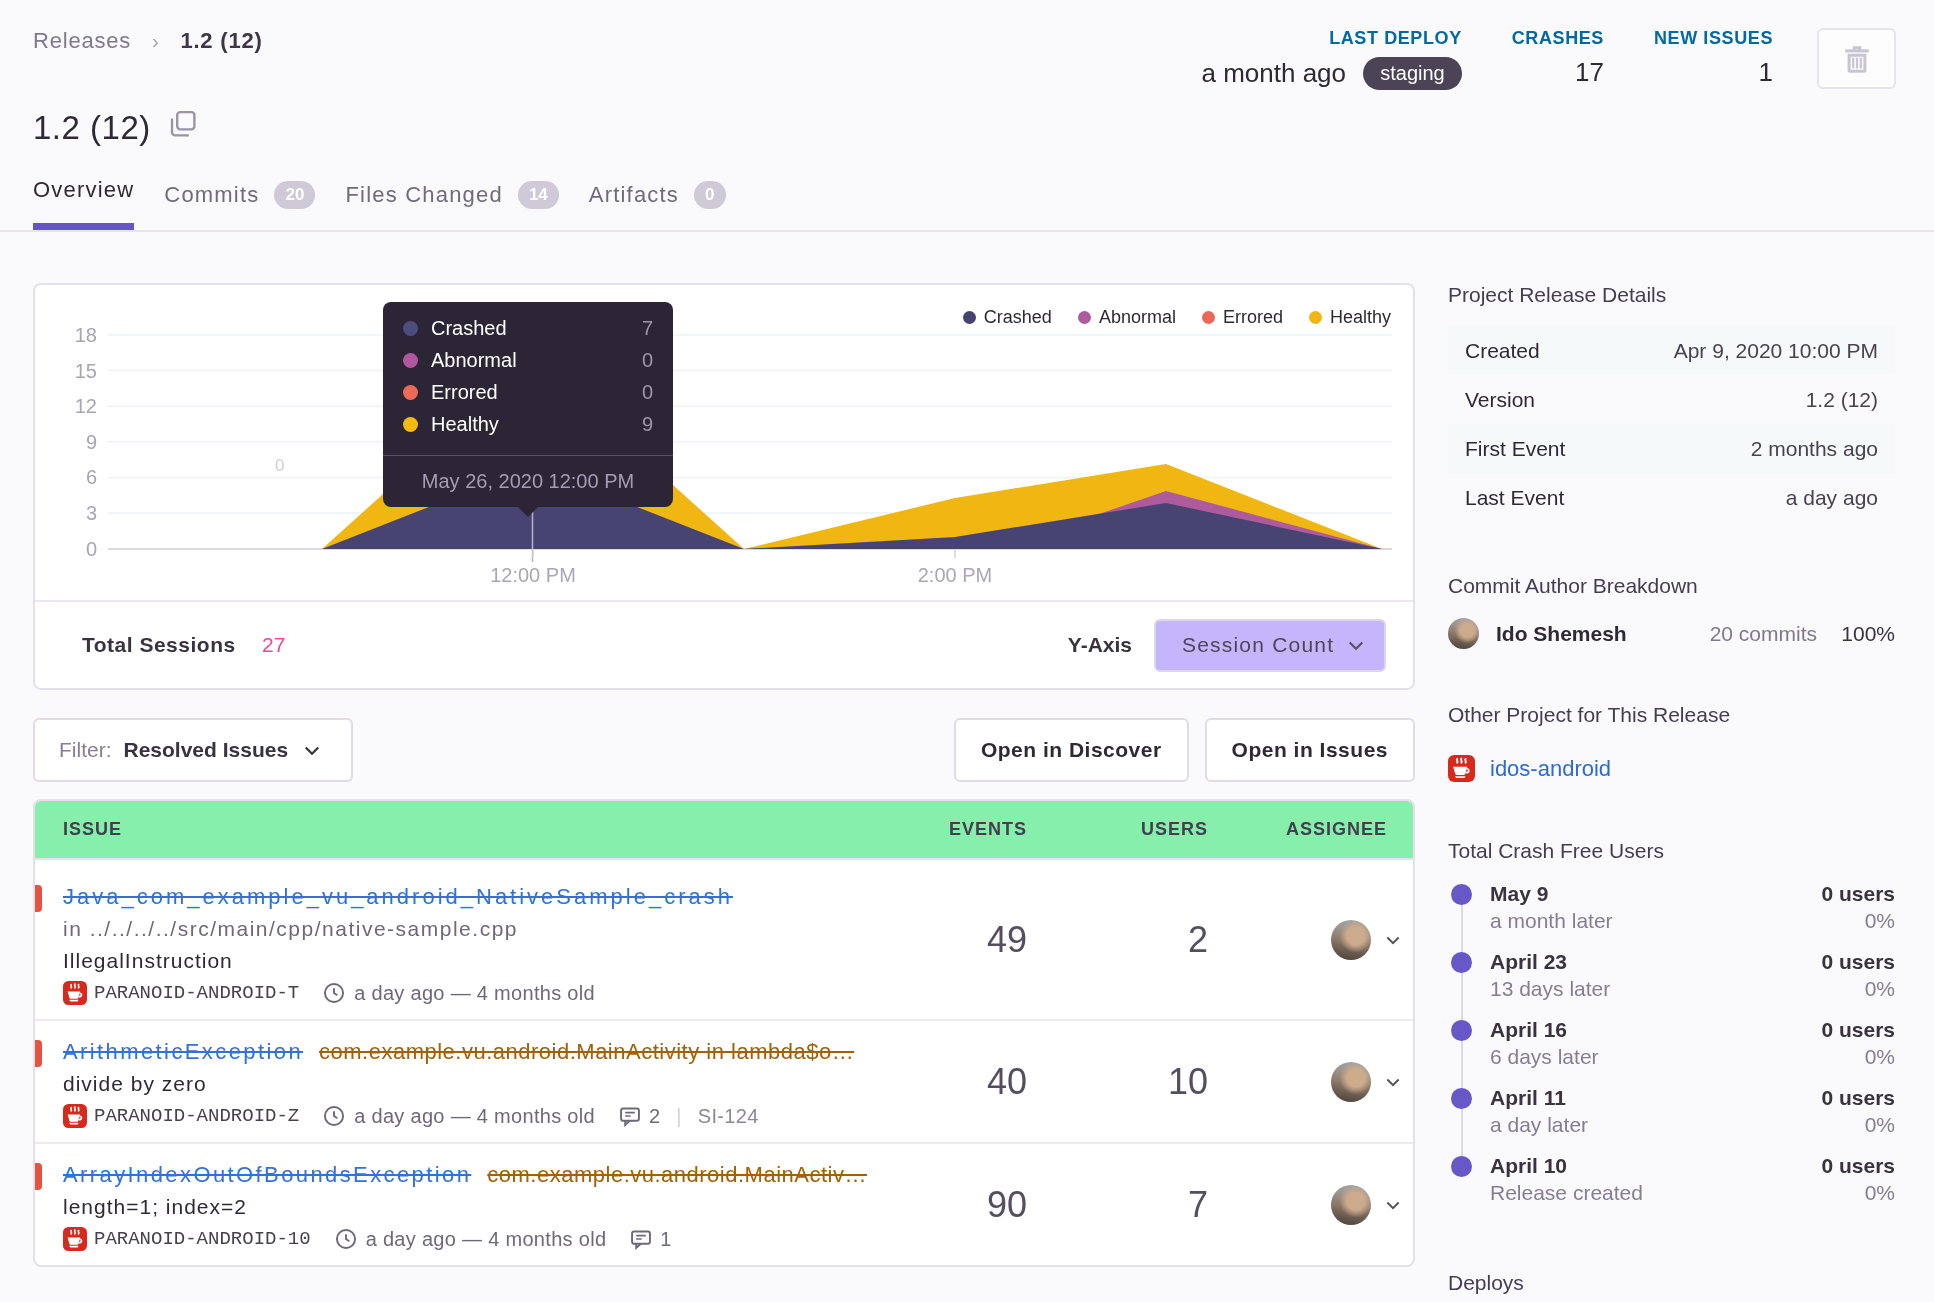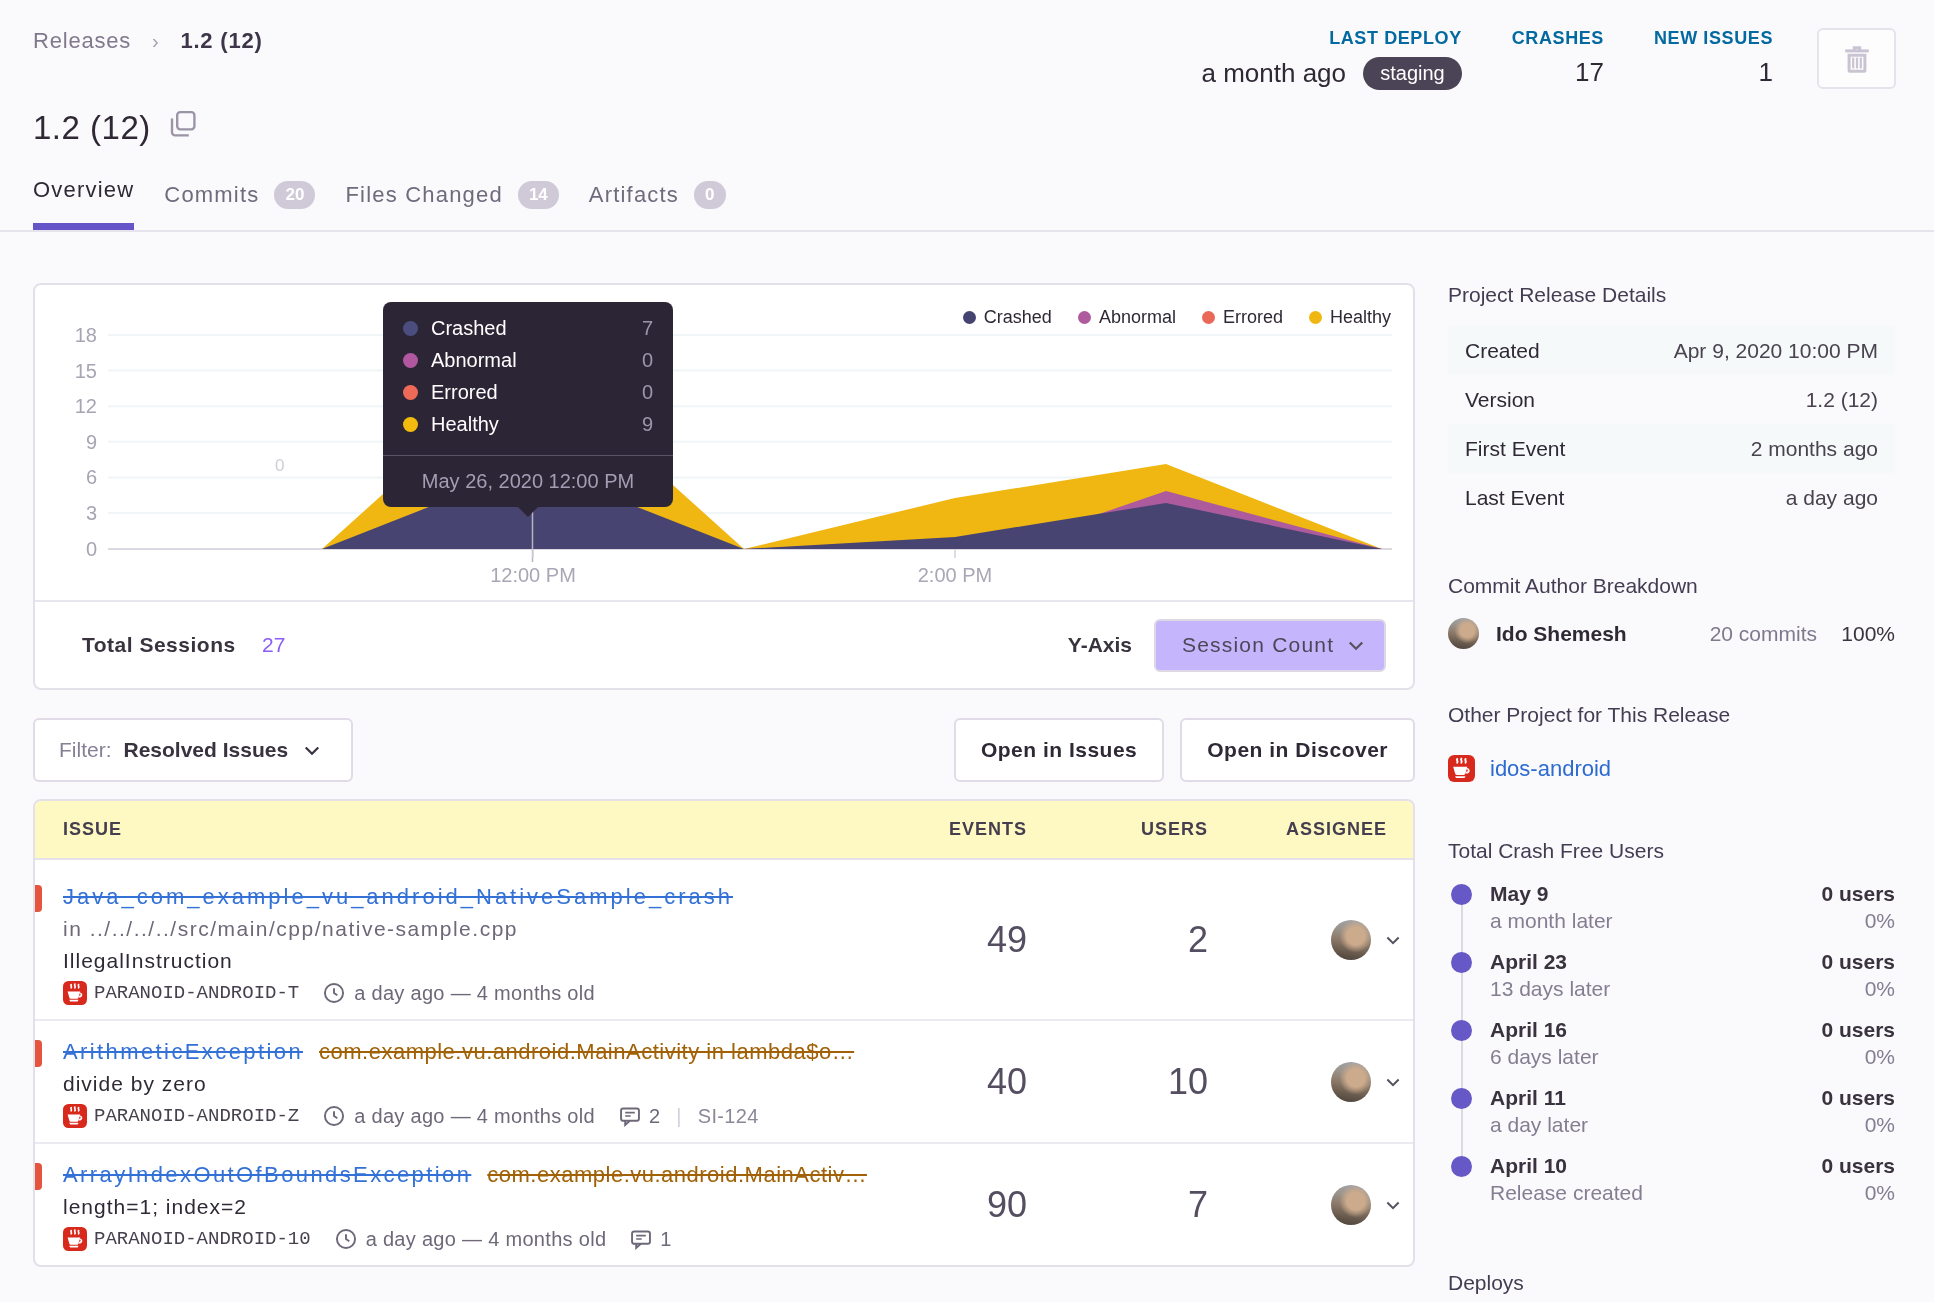--- a/index.html
+++ b/index.html
@@ -21,21 +21,21 @@
   .tab { margin-right:30px; padding-bottom:20px; display:flex; align-items:center; }
   .tab.active { color:#2f2936; font-weight:400; border-bottom:9px solid #6655c9; }
   .badge { background:#cfc9d8; color:#fff; border-radius:15px; font-size:17px; font-weight:700; padding:4px 11px; margin-left:15px; letter-spacing:0; }
   .hdr-line { position:absolute; left:0; top:230px; width:1934px; height:2px; background:#e7e3ec; }
 
   .main-left { position:absolute; left:33px; top:283px; width:1382px; }
   .panel { background:#fff; border:2px solid #e4e0ea; border-radius:8px; }
   .chart-panel { position:relative; height:407px; }
   .chart-foot { position:absolute; left:0; right:0; bottom:0; height:88px; border-top:2px solid #e9e5ee; display:flex; align-items:center; padding:0 27px 0 47px; }
   .chart-foot .ts { font-size:21px; font-weight:700; color:#39323f; letter-spacing:0.5px; }
-  .chart-foot .ts span { font-weight:400; color:#8b5cf6; margin-left:20px; letter-spacing:0; }
+  .chart-foot .ts span { font-weight:400; color:#ec4899; margin-left:20px; letter-spacing:0; }
   .yaxis-lb { margin-left:auto; font-size:21px; font-weight:700; color:#39323f; margin-right:22px; }
   .yaxis-btn { width:232px; height:53px; border:2px solid #ddd8e3; border-radius:6px; background:#c4b5fd; font-size:21px; color:#4c4656; display:flex; align-items:center; padding:0 18px 0 26px; letter-spacing:1.2px; }
   .legend { position:absolute; top:22px; right:22px; display:flex; font-size:18px; color:#2f2936; }
   .leg { display:flex; align-items:center; margin-left:26px; }
   .leg i { width:13px; height:13px; border-radius:50%; margin-right:8px; }
 
   .tooltip { position:absolute; left:348px; top:17px; width:290px; background:#2c2535; border-radius:8px; color:#fff; z-index:5; }
   .tt-rows { padding:10px 20px 15px 20px; }
   .tt-row { display:flex; align-items:center; height:32px; font-size:20px; }
   .tt-row i { width:15px; height:15px; border-radius:50%; margin-right:13px; }
@@ -44,21 +44,21 @@
   .tt-arrow { position:absolute; left:50%; bottom:-10px; margin-left:-10px; width:0; height:0; border-left:10px solid transparent; border-right:10px solid transparent; border-top:10px solid #2c2535; }
 
   .filter-row { margin-top:28px; display:flex; }
   .filter-btn { height:64px; background:#fff; border:2px solid #e0dbe7; border-radius:6px; display:flex; align-items:center; padding:0 29px 0 24px; font-size:21px; }
   .filter-btn .f { color:#867f95; margin-right:12px; }
   .filter-btn b { color:#39323f; font-weight:700; margin-right:14px; }
   .open-btn { height:64px; background:#fff; border:2px solid #e0dbe7; border-radius:6px; display:flex; align-items:center; padding:0 25px; font-size:21px; font-weight:700; color:#2f2936; margin-left:16px; letter-spacing:0.5px; }
   .filter-sp { flex:1; }
 
   .issues { margin-top:17px; overflow:hidden; }
-  .t-head { display:flex; background:#fef9c3; border-bottom:2px solid #e6e2eb; height:59px; align-items:center; font-size:18px; font-weight:700; color:#443e4e; letter-spacing:1px; }
+  .t-head { display:flex; background:#86efac; border-bottom:2px solid #e6e2eb; height:59px; align-items:center; font-size:18px; font-weight:700; color:#443e4e; letter-spacing:1px; }
   .c-issue { flex:1; padding-left:28px; }
   .c-events { width:150px; text-align:right; }
   .c-users { width:181px; text-align:right; }
   .c-asgn { width:205px; text-align:right; padding-right:26px; }
   .i-row { display:flex; border-bottom:2px solid #eceaf0; position:relative; }
   .i-row:last-child { border-bottom:none; }
   .i-main { flex:1; padding:14px 0 12px 28px; position:relative; }
   .i-row.first .i-main { padding-top:20px; }
   .red-bar { position:absolute; left:-35px; top:5px; width:14px; height:27px; background:#e4543f; border-radius:0 4px 4px 0; }
   .i-title { font-size:22px; position:relative; line-height:33px; white-space:nowrap; }
@@ -203,22 +203,22 @@
 
     <div class="filter-row">
       <div class="filter-btn">
         <span class="f">Filter:</span>
         <b>Resolved Issues</b>
         <svg width="20" height="20" viewBox="0 0 16 16" fill="none" stroke="#39323f" stroke-width="1.8">
           <path d="M3 6 l5 5 5-5"></path>
         </svg>
       </div>
       <div class="filter-sp"></div>
+      <div class="open-btn">Open in Discover</div>
       <div class="open-btn">Open in Issues</div>
-      <div class="open-btn">Open in Discover</div>
     </div>
 
     <div class="panel issues">
       <div class="t-head">
         <div class="c-issue">ISSUE</div>
         <div class="c-events">EVENTS</div>
         <div class="c-users">USERS</div>
         <div class="c-asgn">ASSIGNEE</div>
       </div>
       <div class="i-row first">

